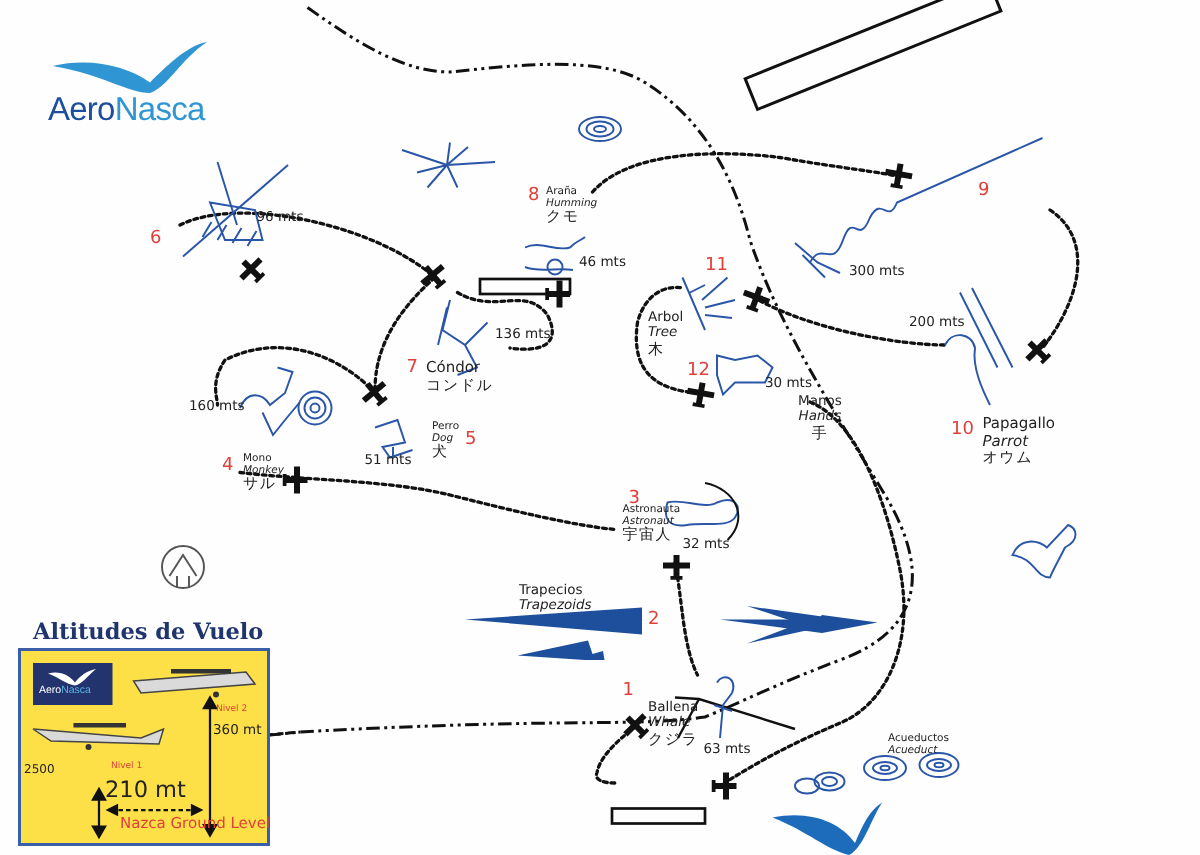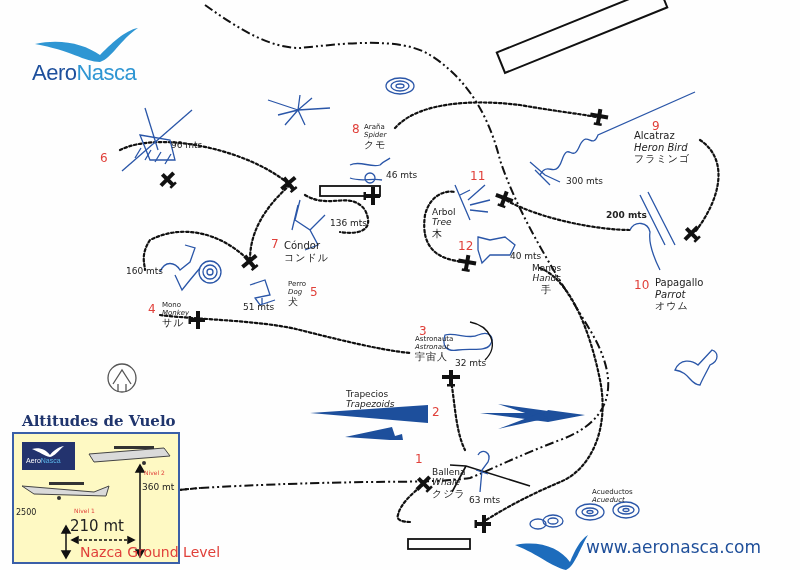--- a/index.html
+++ b/index.html
@@ -7,21 +7,21 @@
   svg#map{position:absolute;left:0;top:0;width:800px;height:570px;}
   .lbl{position:absolute;font-size:9px;color:#222;line-height:1.15;white-space:nowrap;}
   .it{font-style:italic;}
   .num{position:absolute;color:#e0403a;font-size:12px;}
   .dist{position:absolute;font-size:9px;color:#222;white-space:nowrap;}
   .jp{font-size:10px;letter-spacing:1px;}
   #logo-text{position:absolute;left:32px;top:60px;font-family:"Liberation Sans",sans-serif;font-size:22px;letter-spacing:-0.5px;}
   #logo-text .aero{color:#1d4f9c;}
   #logo-text .nasca{color:#2f96d3;}
   #panel-title{position:absolute;left:22px;top:412px;font-family:"DejaVu Serif",serif;font-weight:bold;font-size:15px;color:#20356d;}
-  #panel{position:absolute;left:12px;top:432px;width:164px;height:128px;border:2px solid #3a5fa8;background:#fef9c3;}
+  #panel{position:absolute;left:12px;top:432px;width:164px;height:128px;border:2px solid #3a5fa8;background:#fde047;}
   #panel-logo{position:absolute;left:8px;top:8px;width:53px;height:28px;background:#23336e;}
   #panel-logo-text{position:absolute;left:4px;top:15px;font-size:7px;color:#fff;font-family:"Liberation Sans",sans-serif;}
   #panel-logo-text .n{color:#5ab4e6;}
   #url{position:absolute;left:586px;top:537px;font-family:"DejaVu Sans",sans-serif;font-size:17px;color:#1f4f9a;}
   .red{color:#e0403a;}
 </style>
 </head>
 <body>
 
 <div id="stage">
@@ -170,21 +170,21 @@
 <div id="logo-text">
   <span class="aero">Aero</span><span class="nasca">Nasca</span>
 </div>
 
 <div class="num" style="left:100px;top:151px;">6</div>
 <div class="dist" style="left:171px;top:140px;">96 mts</div>
 
 <div class="num" style="left:352px;top:122px;">8</div>
 <div class="lbl" style="left:364px;top:123px;font-size:7px;">
   <div>Araña</div>
-  <div class="it">Spider</div>
+  <div class="it">Humming</div>
   <div class="jp">クモ</div>
 </div>
 <div class="dist" style="left:386px;top:170px;">46 mts</div>
 
 <div class="num" style="left:271px;top:237px;">7</div>
 <div class="lbl" style="left:284px;top:240px;font-size:10px;">
   <div>Cóndor</div>
   <div class="jp">コンドル</div>
 </div>
 <div class="dist" style="left:330px;top:218px;">136 mts</div>
@@ -211,37 +211,32 @@
   <div class="it">Tree</div>
   <div class="jp">木</div>
 </div>
 
 <div class="num" style="left:458px;top:239px;">12</div>
 <div class="lbl" style="left:490px;top:263px;text-align:center;margin-left:42px;">
   <div>Manos</div>
   <div class="it">Hands</div>
   <div class="jp">手</div>
 </div>
-<div class="dist" style="left:510px;top:251px;">40 mts</div>
+<div class="dist" style="left:510px;top:251px;">30 mts</div>
 
 <div class="num" style="left:652px;top:119px;">9</div>
-<div class="lbl" style="left:634px;top:130px;font-size:10px;">
-  <div>Alcatraz</div>
-  <div class="it">Heron Bird</div>
-  <div class="jp">フラミンゴ</div>
-</div>
 <div class="dist" style="left:566px;top:176px;">300 mts</div>
 
 <div class="num" style="left:634px;top:278px;">10</div>
 <div class="lbl" style="left:655px;top:277px;font-size:10px;">
   <div>Papagallo</div>
   <div class="it">Parrot</div>
   <div class="jp">オウム</div>
 </div>
-<div class="dist" style="left:606px;top:210px;font-weight:bold;">200 mts</div>
+<div class="dist" style="left:606px;top:210px;">200 mts</div>
 
 <div class="num" style="left:419px;top:324px;">3</div>
 <div class="lbl" style="left:403px;top:335px;font-size:7px;margin-left:12px;">
   <div>Astronauta</div>
   <div class="it">Astronaut</div>
   <div class="jp">宇宙人</div>
 </div>
 <div class="dist" style="left:455px;top:358px;">32 mts</div>
 
 <div class="num" style="left:432px;top:405px;">2</div>
@@ -256,21 +251,20 @@
   <div class="it">Whale</div>
   <div class="jp">クジラ</div>
 </div>
 <div class="dist" style="left:469px;top:495px;">63 mts</div>
 
 <div class="lbl" style="left:592px;top:488px;font-size:7px;">
   <div>Acueductos</div>
   <div class="it">Acueduct</div>
 </div>
 
-<div id="url">www.aeronasca.com</div>
 
 <div id="panel-title">Altitudes de Vuelo</div>
 <div id="panel">
   <div id="panel-logo">
     <svg width="53" height="16" style="position:absolute;left:0;top:1px;">
           <path d="M10 6 C18 4 24 7 28 12 C31 8 36 4 42 3 C36 8 33 13 28 14 C22 13 18 9 10 6 Z" fill="#fff"></path>
         </svg>
     <div id="panel-logo-text"><span>Aero</span><span class="n">Nasca</span></div>
   </div>
   <svg width="164" height="128" style="position:absolute;left:0;top:0;">
@@ -297,16 +291,16 @@
       <line x1="60" y1="106" x2="118" y2="106" stroke-dasharray="3,2"></line>
       <polygon points="64,103 58,106 64,109"></polygon>
       <polygon points="114,103 120,106 114,109"></polygon>
     </g>
   </svg>
   <div class="lbl red" style="left:130px;top:36px;font-size:6px;">Nivel 2</div>
   <div class="lbl" style="left:128px;top:48px;font-size:9px;">360 mt</div>
   <div class="lbl red" style="left:60px;top:74px;font-size:6px;">Nivel 1</div>
   <div class="lbl" style="left:56px;top:84px;font-size:15px;">210 mt</div>
   <div class="lbl" style="left:2px;top:74px;font-size:8px;">2500</div>
-  <div class="lbl red" style="left:66px;top:110px;font-size:14px;">Nazca Ground Level</div>
+  <div class="lbl red" style="left:66px;top:110px;font-size:10px;">Nazca Ground Level</div>
 </div>
 
 </div>
 
 </body></html>

